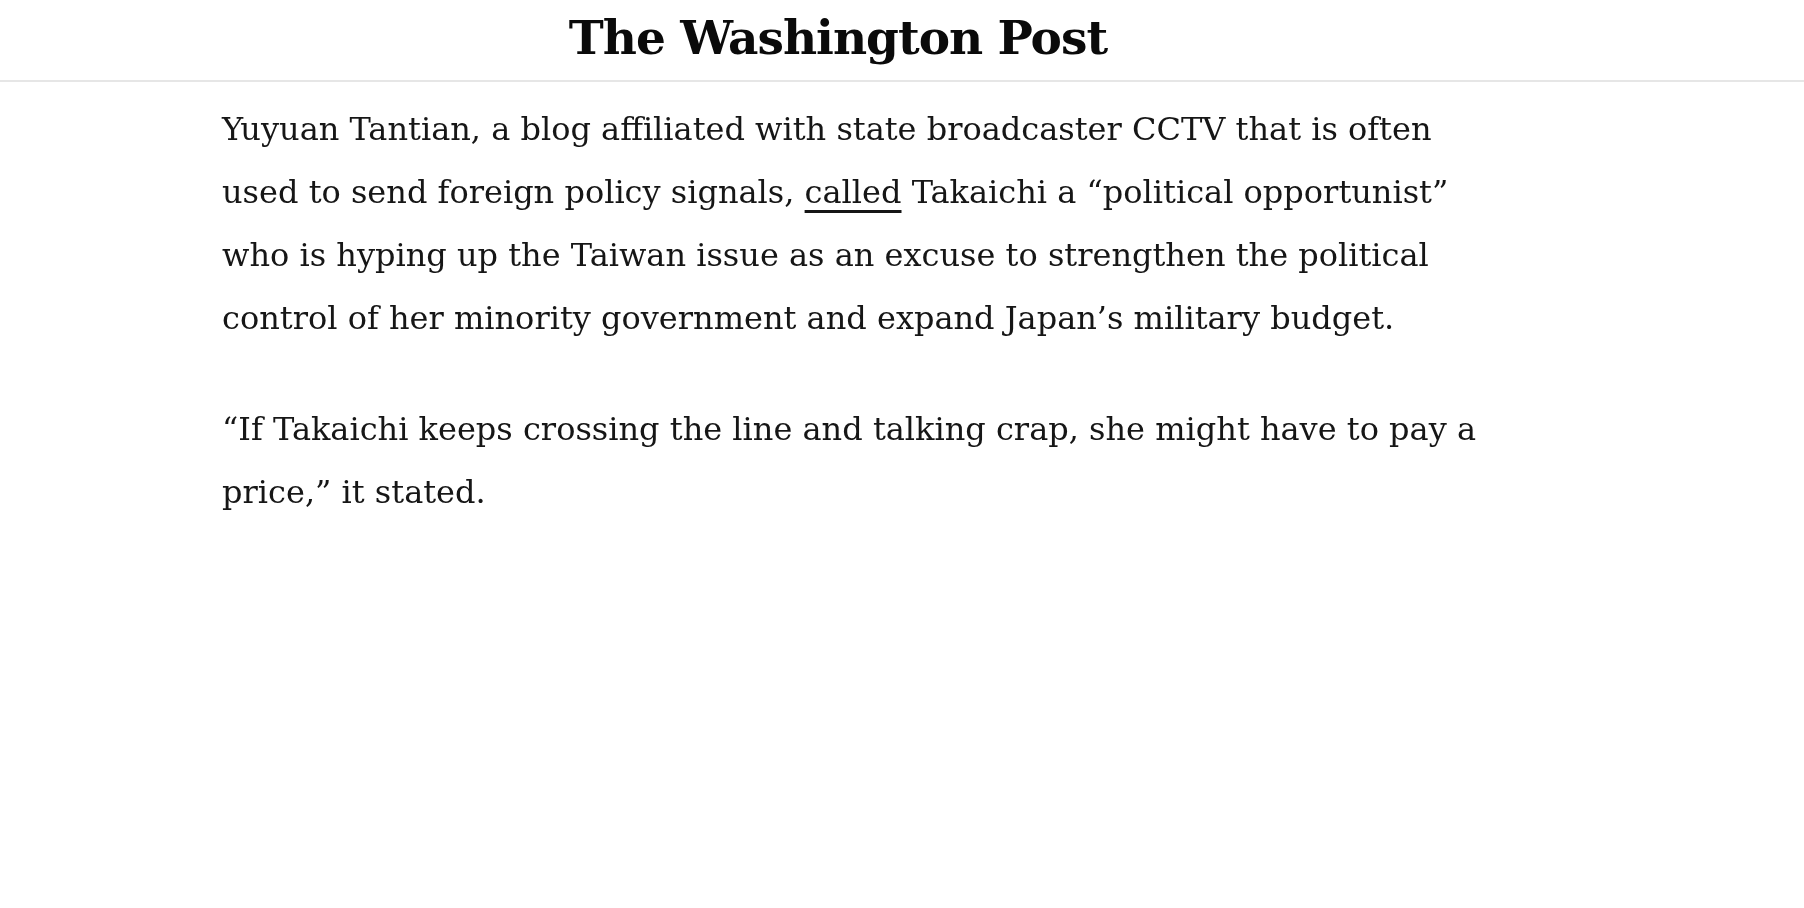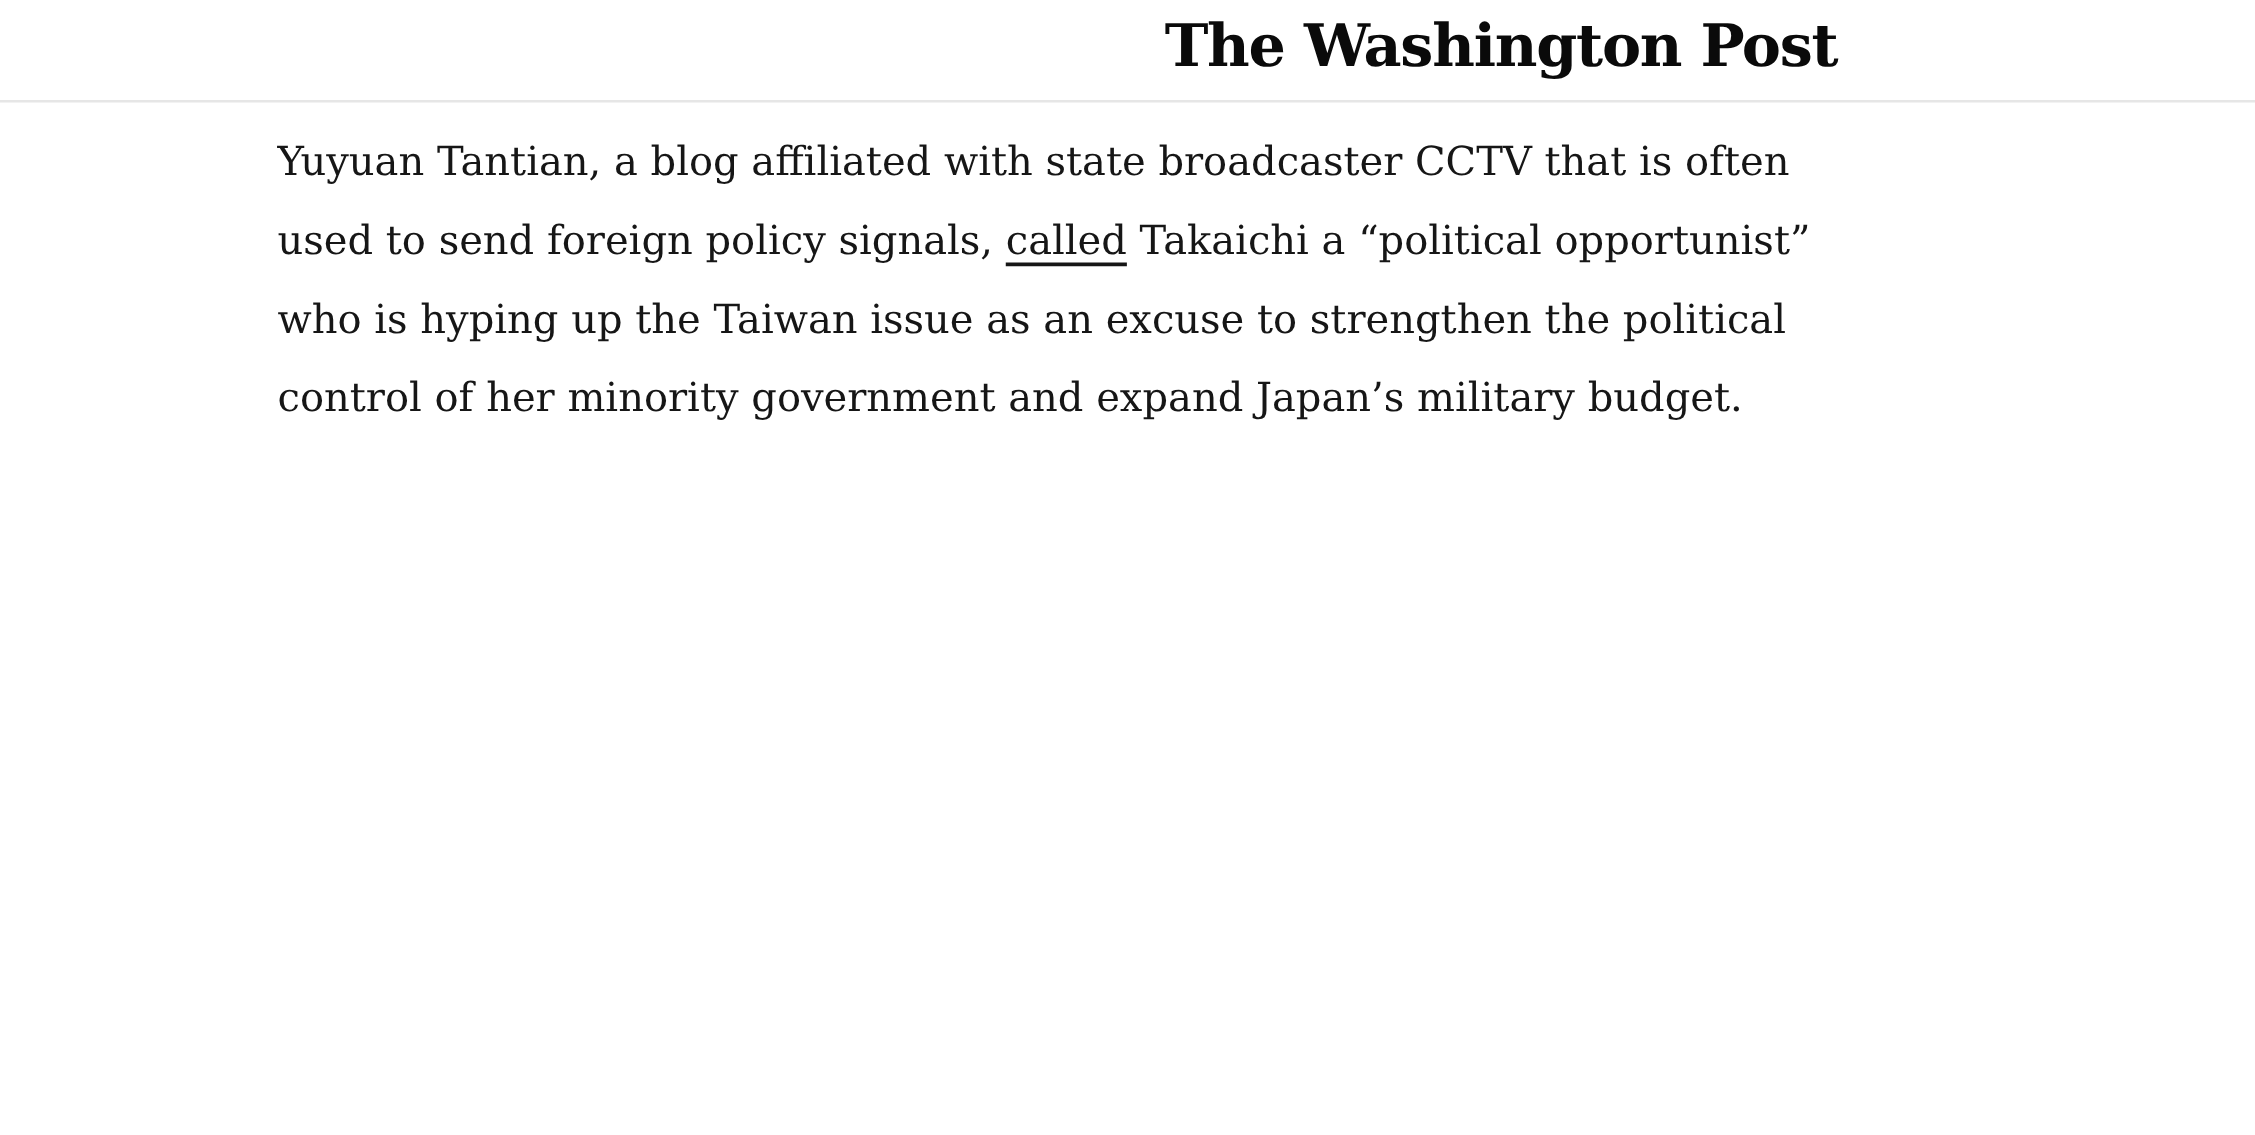--- a/index.html
+++ b/index.html
@@ -7,21 +7,21 @@
     width: 1804px;
     height: 908px;
     background: #ffffff;
     font-family: "DejaVu Serif", "Liberation Serif", serif;
     overflow: hidden;
   }
   .masthead {
     width: 1264px;
     margin: 0 0 0 206px;
     padding-top: 12px;
-    text-align: right;
+    text-align: center;
   }
   .masthead-logo {
     display: inline-block;
     font-family: "DejaVu Serif", "Liberation Serif", serif;
     font-weight: 700;
     font-size: 47px;
     line-height: 52px;
     letter-spacing: -1px;
     color: #0a0a0a;
     text-decoration: none;
@@ -69,13 +69,14 @@
 <header class="masthead">
   <a class="masthead-logo">The Washington Post</a>
 </header>
 
 <div class="header-divider"></div>
 
 <main class="article-body">
   <p>
     <span>Yuyuan Tantian, a blog affiliated with state broadcaster CCTV that is often used to send foreign policy signals, </span><a class="inline-link">called</a><span> Takaichi a “political opportunist” who is hyping up the Taiwan issue as an excuse to strengthen the political control of her minority government and expand Japan’s military budget.</span>
   </p>
+  <p>“If Takaichi keeps crossing the line and talking crap, she might have to pay a price,” it stated.</p>
 </main>
 
 </body></html>

